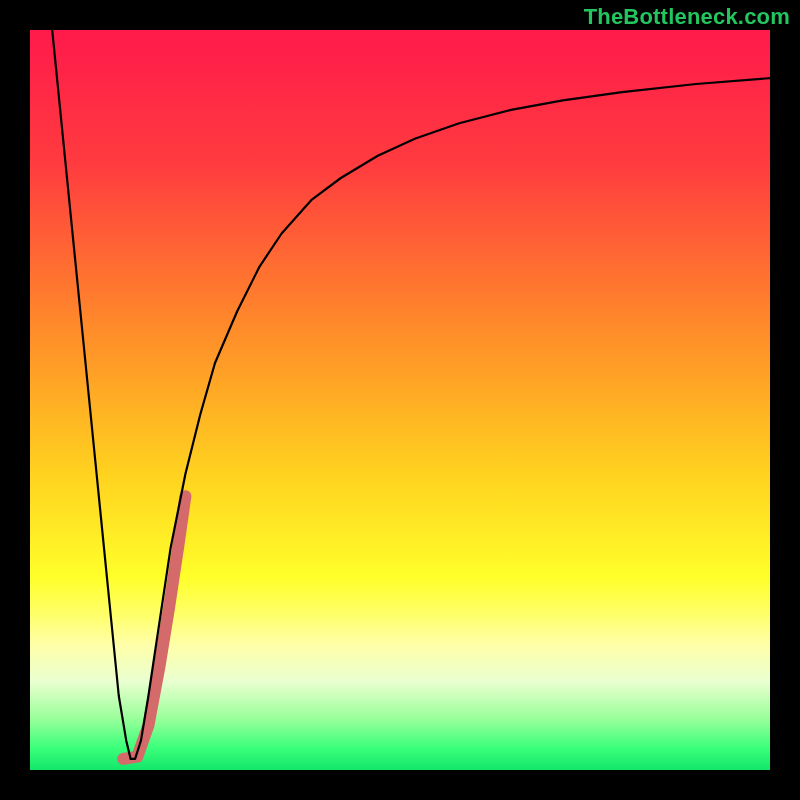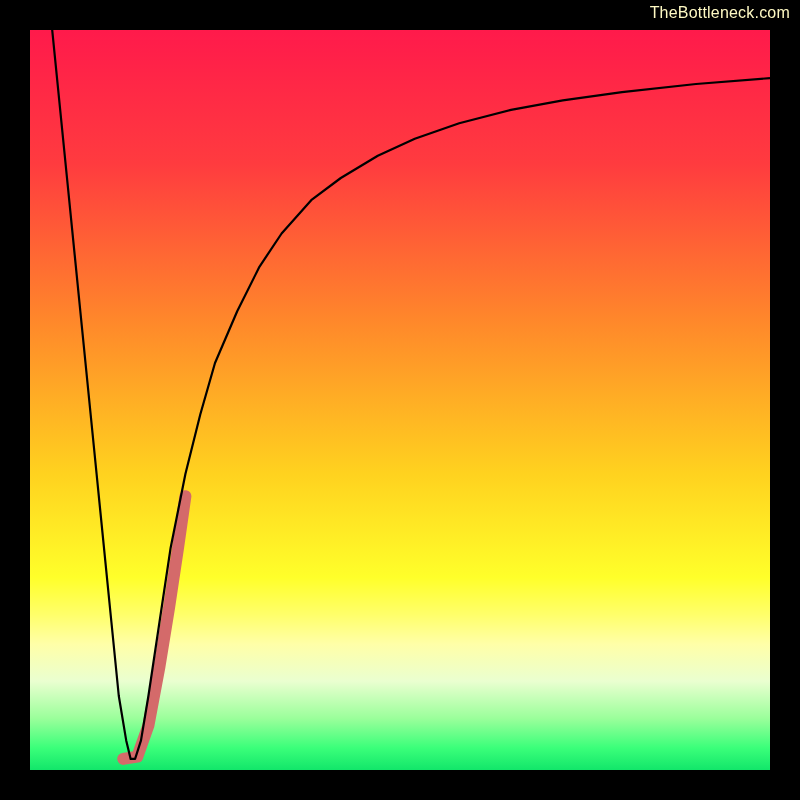--- a/index.html
+++ b/index.html
@@ -31,23 +31,23 @@
     left: 0;
     top: 0;
     width: 100%;
     height: 100%;
   }
   .watermark {
     position: absolute;
     top: 4px;
     right: 10px;
     font-family: Arial, Helvetica, sans-serif;
-    font-size: 16px;
-    font-weight: 400;
-    color: #fef9c3;
+    font-size: 22px;
+    font-weight: 700;
+    color: #22c55e;
     letter-spacing: 0.2px;
     user-select: none;
   }
   svg {
     position: absolute;
     left: 0;
     top: 0;
   }
 </style>
 </head>

